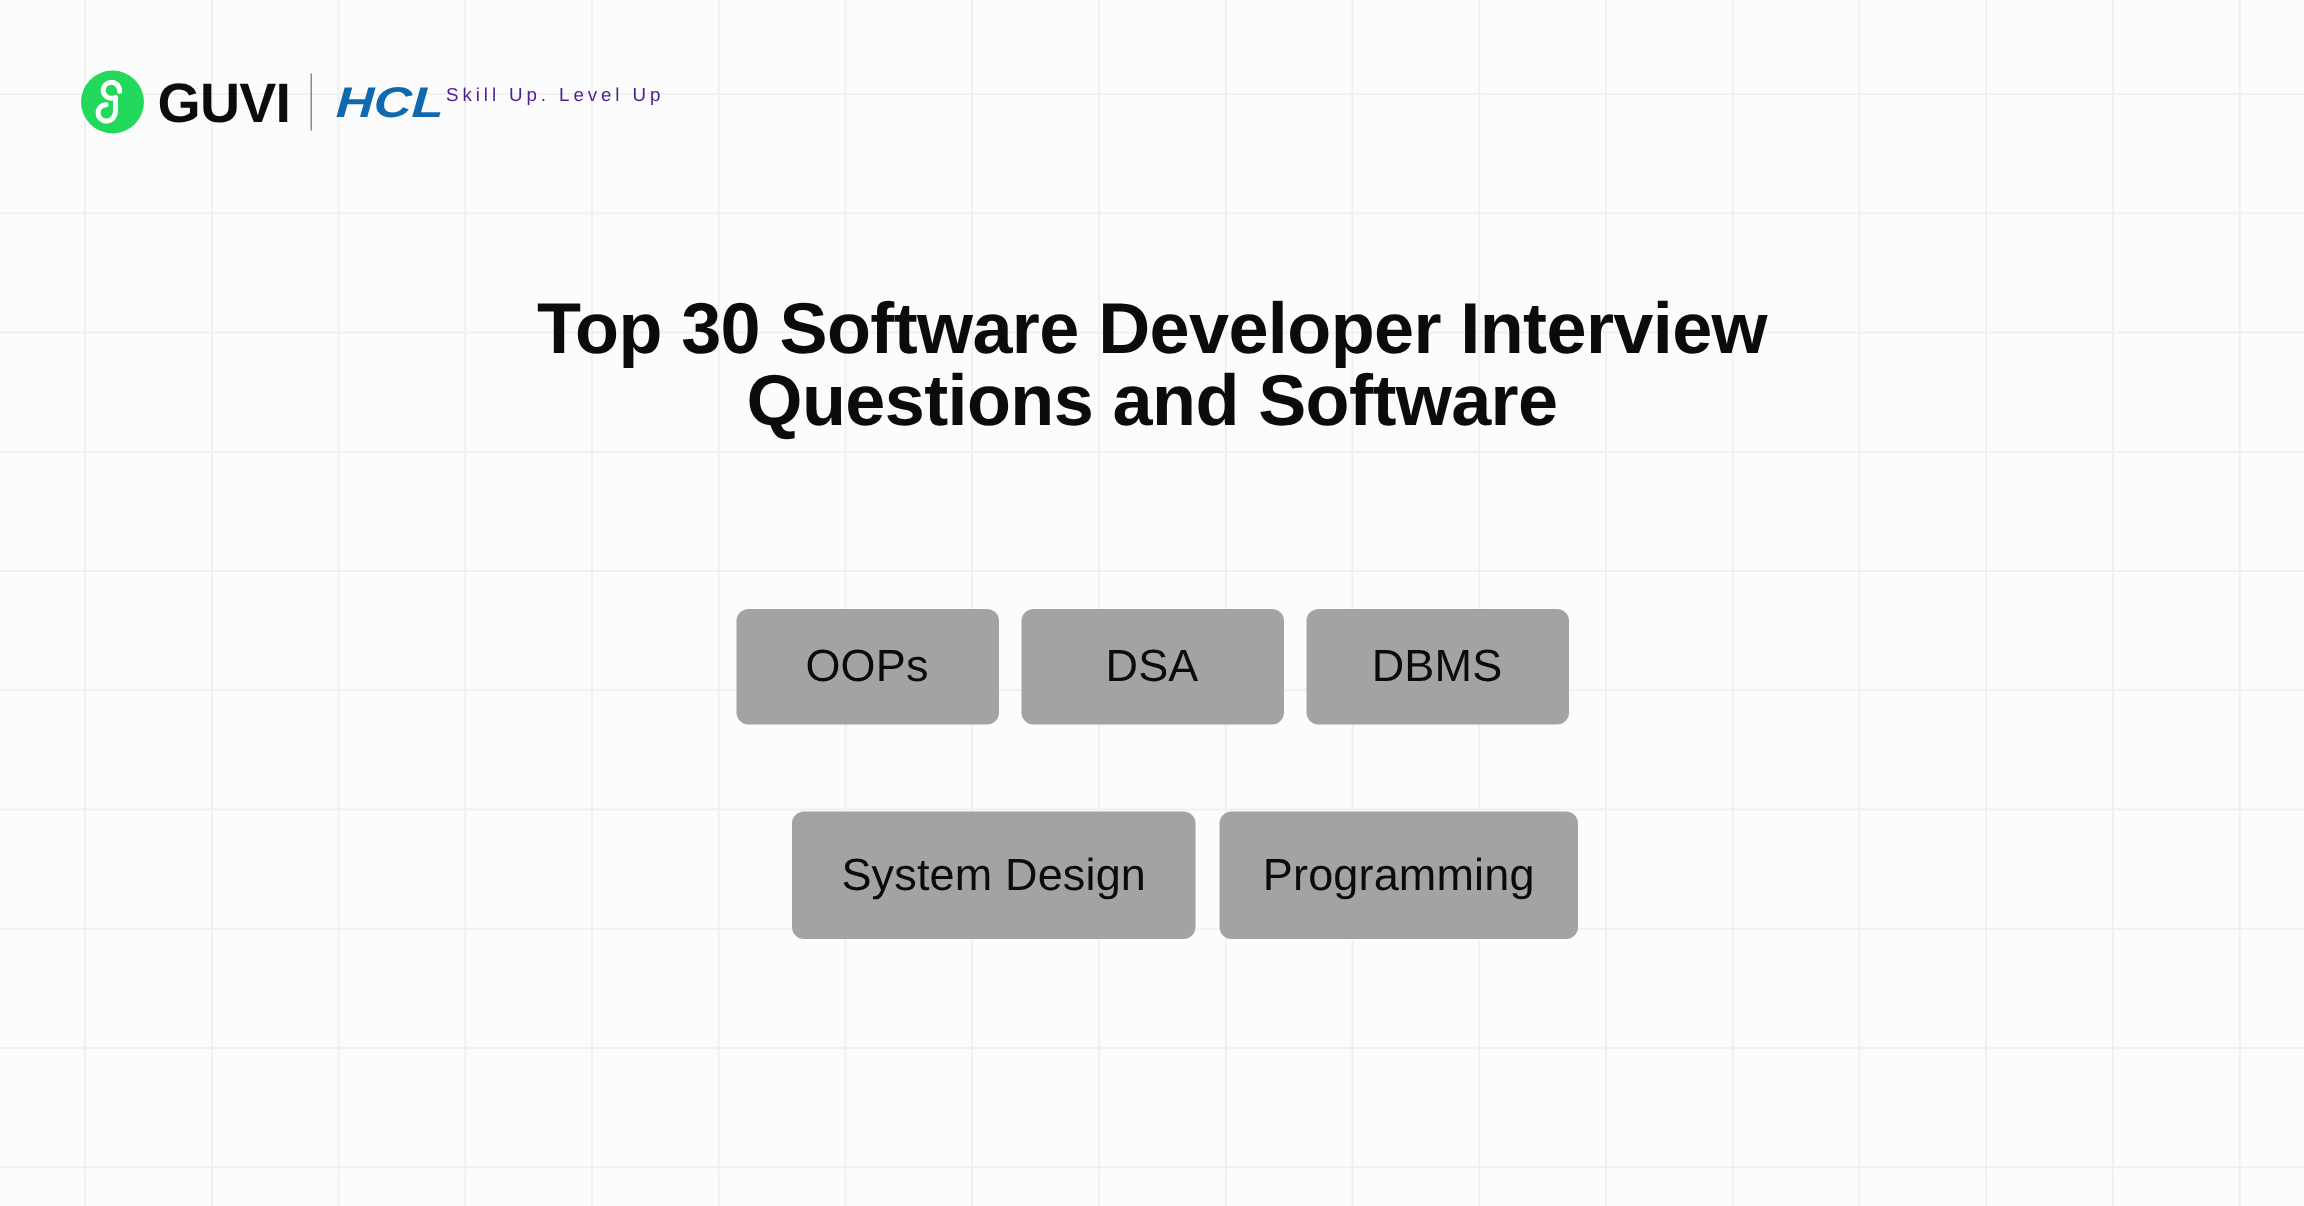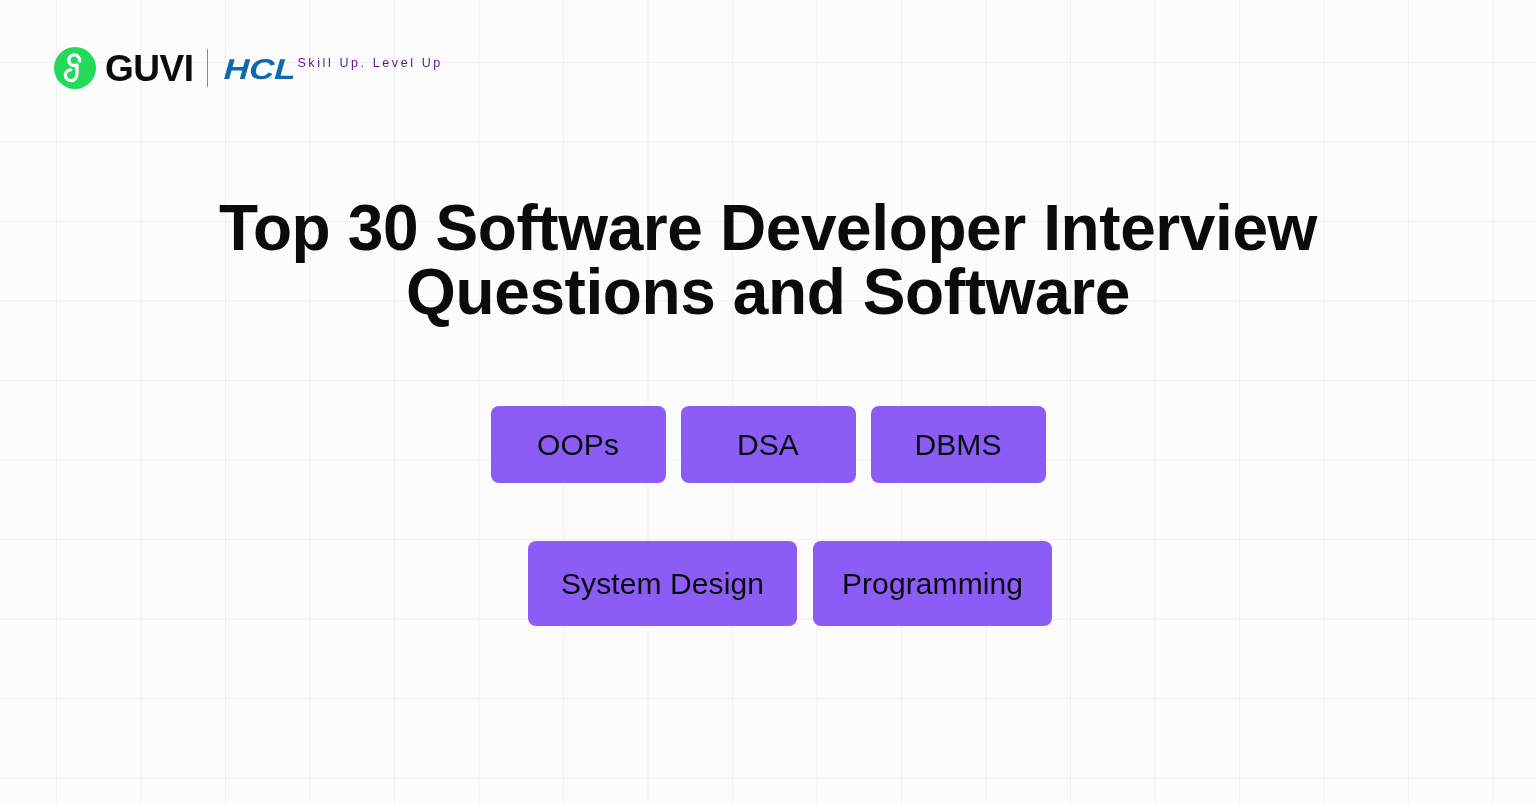--- a/index.html
+++ b/index.html
@@ -97,21 +97,21 @@
   }
 
   
   #page-title {
     position: absolute;
     left: 0;
     right: 0;
     top: 196px;
     margin: 0;
     text-align: center;
-    font-size: 64px;
+    font-size: 48px;
     line-height: 1.0;
     font-weight: 700;
     letter-spacing: -0.4px;
     color: #0b0b0b;
     font-family: "Liberation Sans Narrow", "Liberation Sans", sans-serif;
     padding: 0 170px;
   }
   #page-title .title-line { display: block; }
 
   
@@ -126,21 +126,21 @@
     justify-content: center;
     align-items: stretch;
   }
   #chip-row-primary { gap: 15px; }
   #chip-row-secondary {
     gap: 16px;
     margin-top: 58px;
     padding-left: 44px;
   }
   .topic-chip {
-    background: #8b5cf6;
+    background: #a3a3a3;
     color: #0b0b0b;
     border: none;
     border-radius: 8px;
     display: flex;
     align-items: center;
     justify-content: center;
     font-family: "Liberation Sans", sans-serif;
     font-weight: 400;
     cursor: pointer;
     padding: 0;

